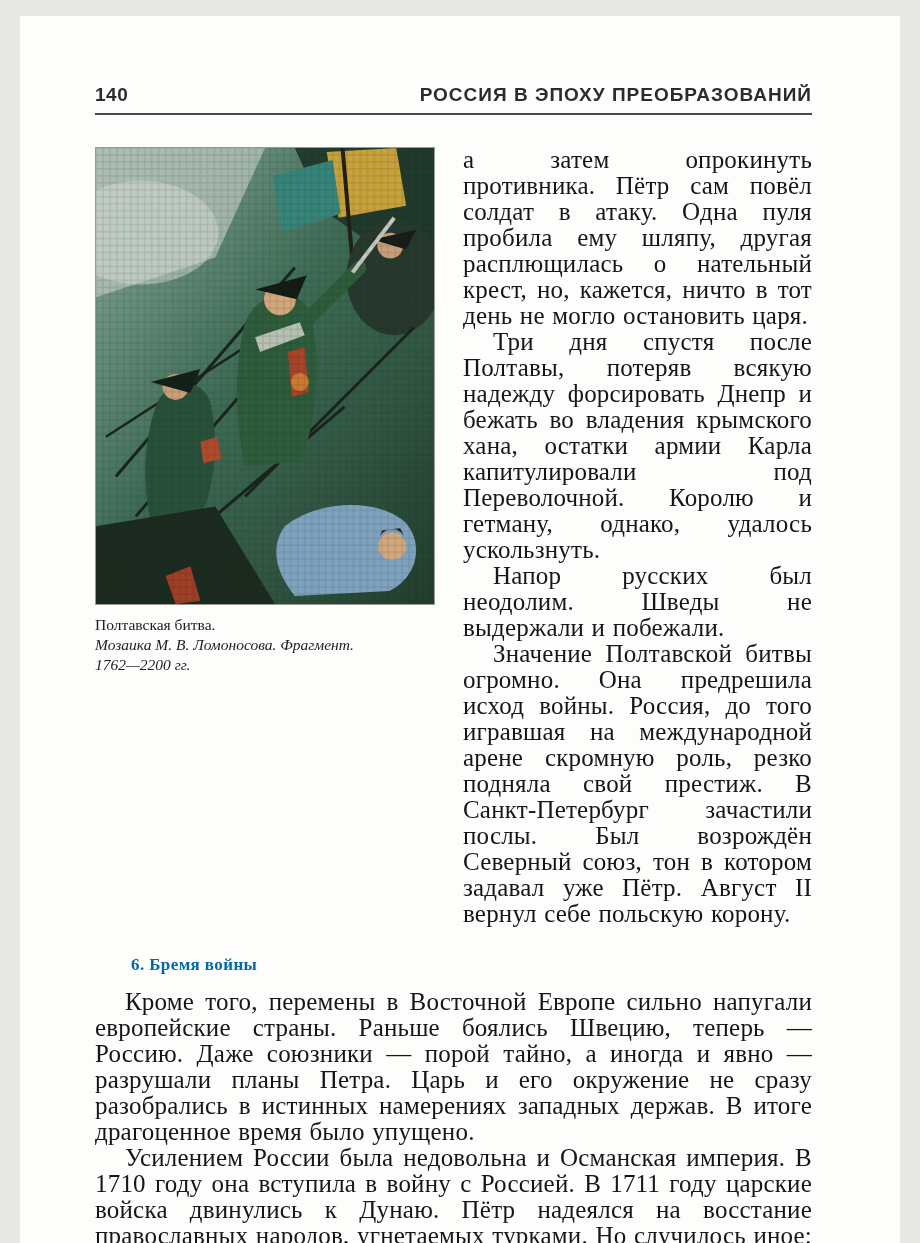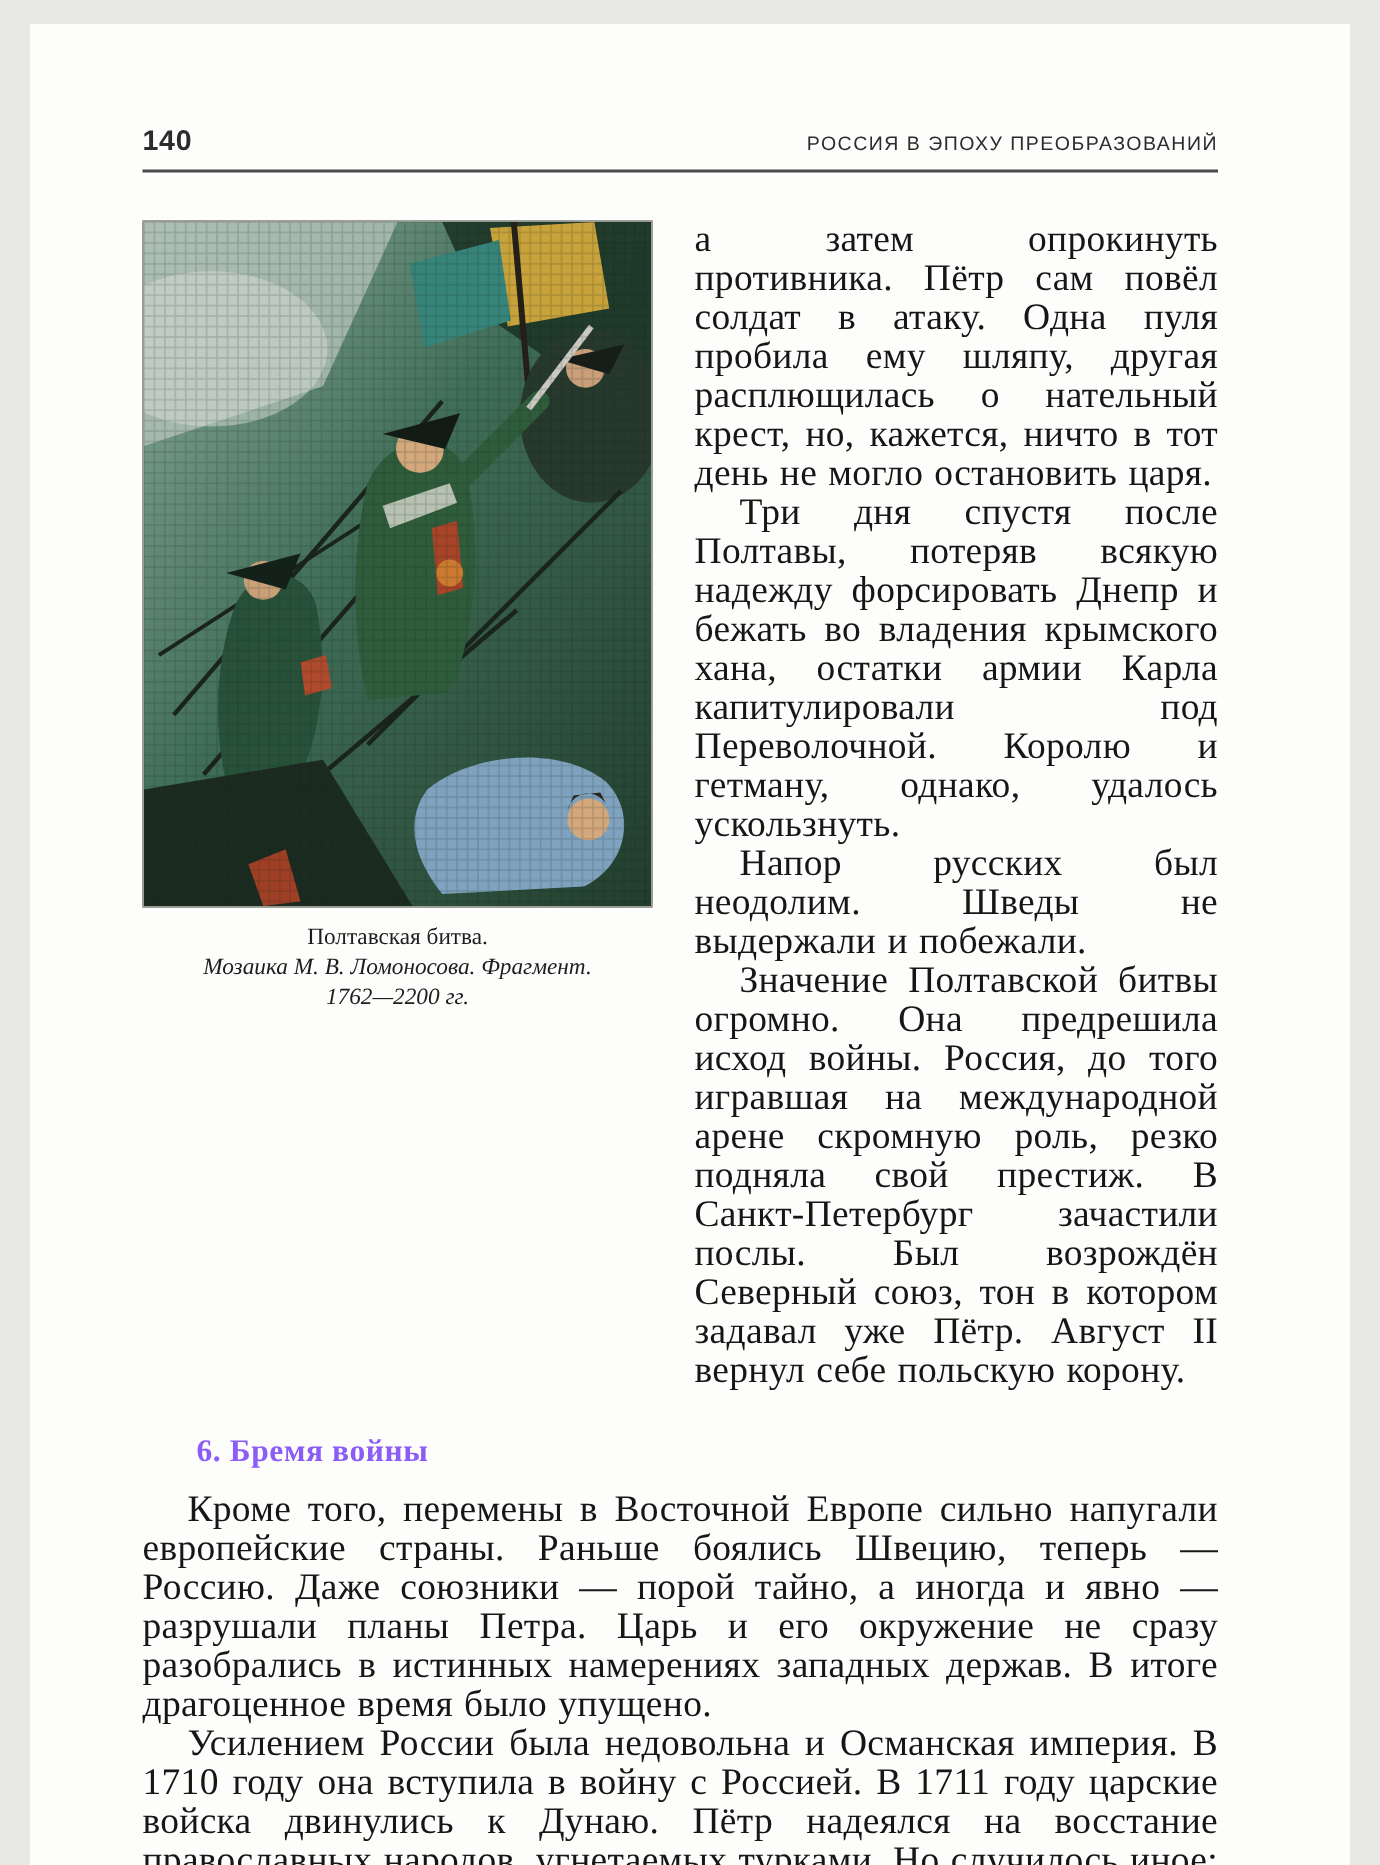--- a/index.html
+++ b/index.html
@@ -17,21 +17,21 @@
   }
   
   .page-header {
     display: flex;
     justify-content: space-between;
     align-items: baseline;
     font-family: "Liberation Sans", sans-serif;
     color: #2c2c2c;
   }
   .page-number { font-size: 19px; font-weight: 700; letter-spacing: 0.5px; }
-  .running-title { font-size: 13px; font-weight: 400; letter-spacing: 1px; }
+  .running-title { font-size: 19px; font-weight: 700; letter-spacing: 1px; }
   .header-rule {
     border: none;
     border-top: 2px solid #4a4a4a;
     margin-top: 7px;
     margin-bottom: 32px;
   }
   
   .two-col {
     display: flex;
     gap: 28px;
@@ -41,44 +41,43 @@
   .figure-image {
     width: 340px;
     height: 458px;
     border: 1px solid #9a9a92;
     overflow: hidden;
     background: #3a5c4c;
   }
   .figure-image svg { display: block; width: 100%; height: 100%; }
   .figure-caption {
     margin-top: 10px;
-    text-align: center;
     font-size: 15.5px;
     line-height: 20px;
     color: #1d1d1d;
   }
   .cap-italic { font-style: italic; }
   
   .col-text { flex: 1; }
   .para {
     font-size: 25px;
     line-height: 26px;
     text-align: justify;
     text-indent: 30px;
     letter-spacing: 0.2px;
     word-spacing: 1px;
     hyphens: auto;
   }
   .no-indent { text-indent: 0; }
   .section-heading {
-    font-size: 21px;
+    font-size: 17px;
     font-weight: 700;
     margin: 28px 0 14px 36px;
     letter-spacing: 0.4px;
-    color: #8b5cf6;
+    color: #0369a1;
   }
   .body-text { width: 100%; }
 </style>
 </head>
 <body>
 
 <div class="page">
 
   <header class="page-header">
     <span class="page-number">140</span>

